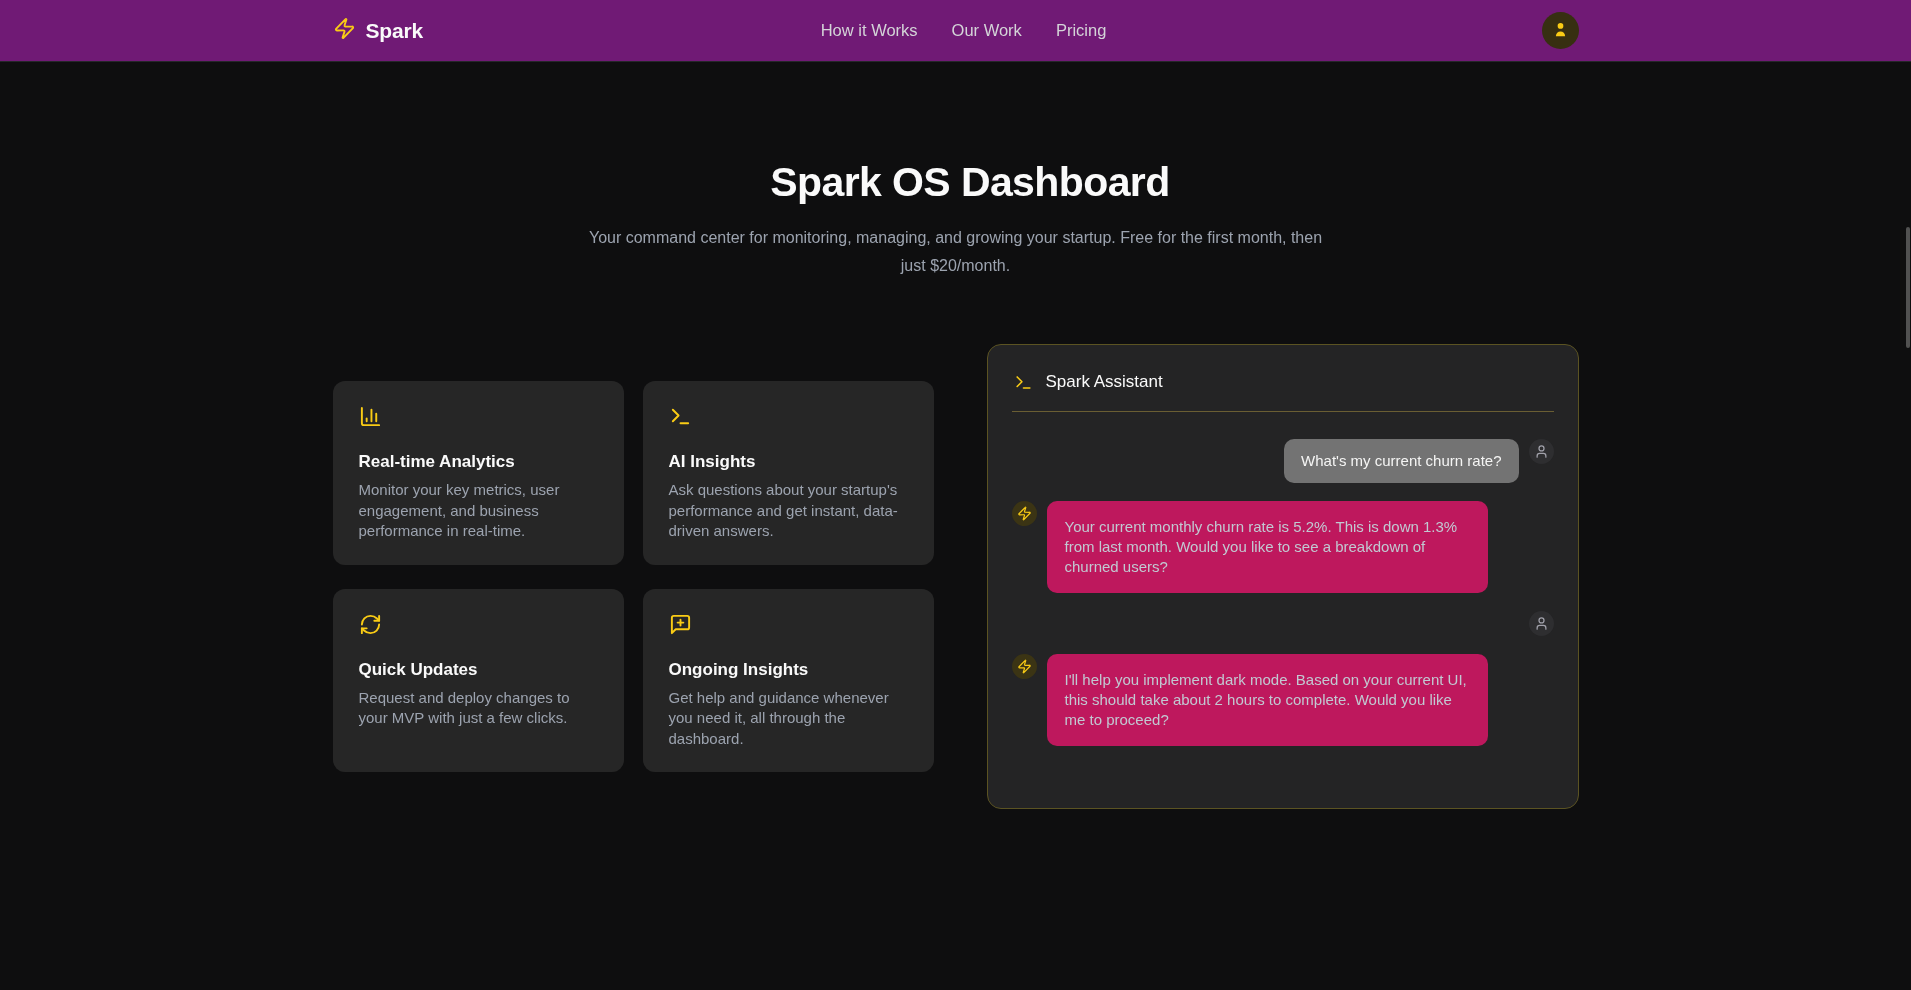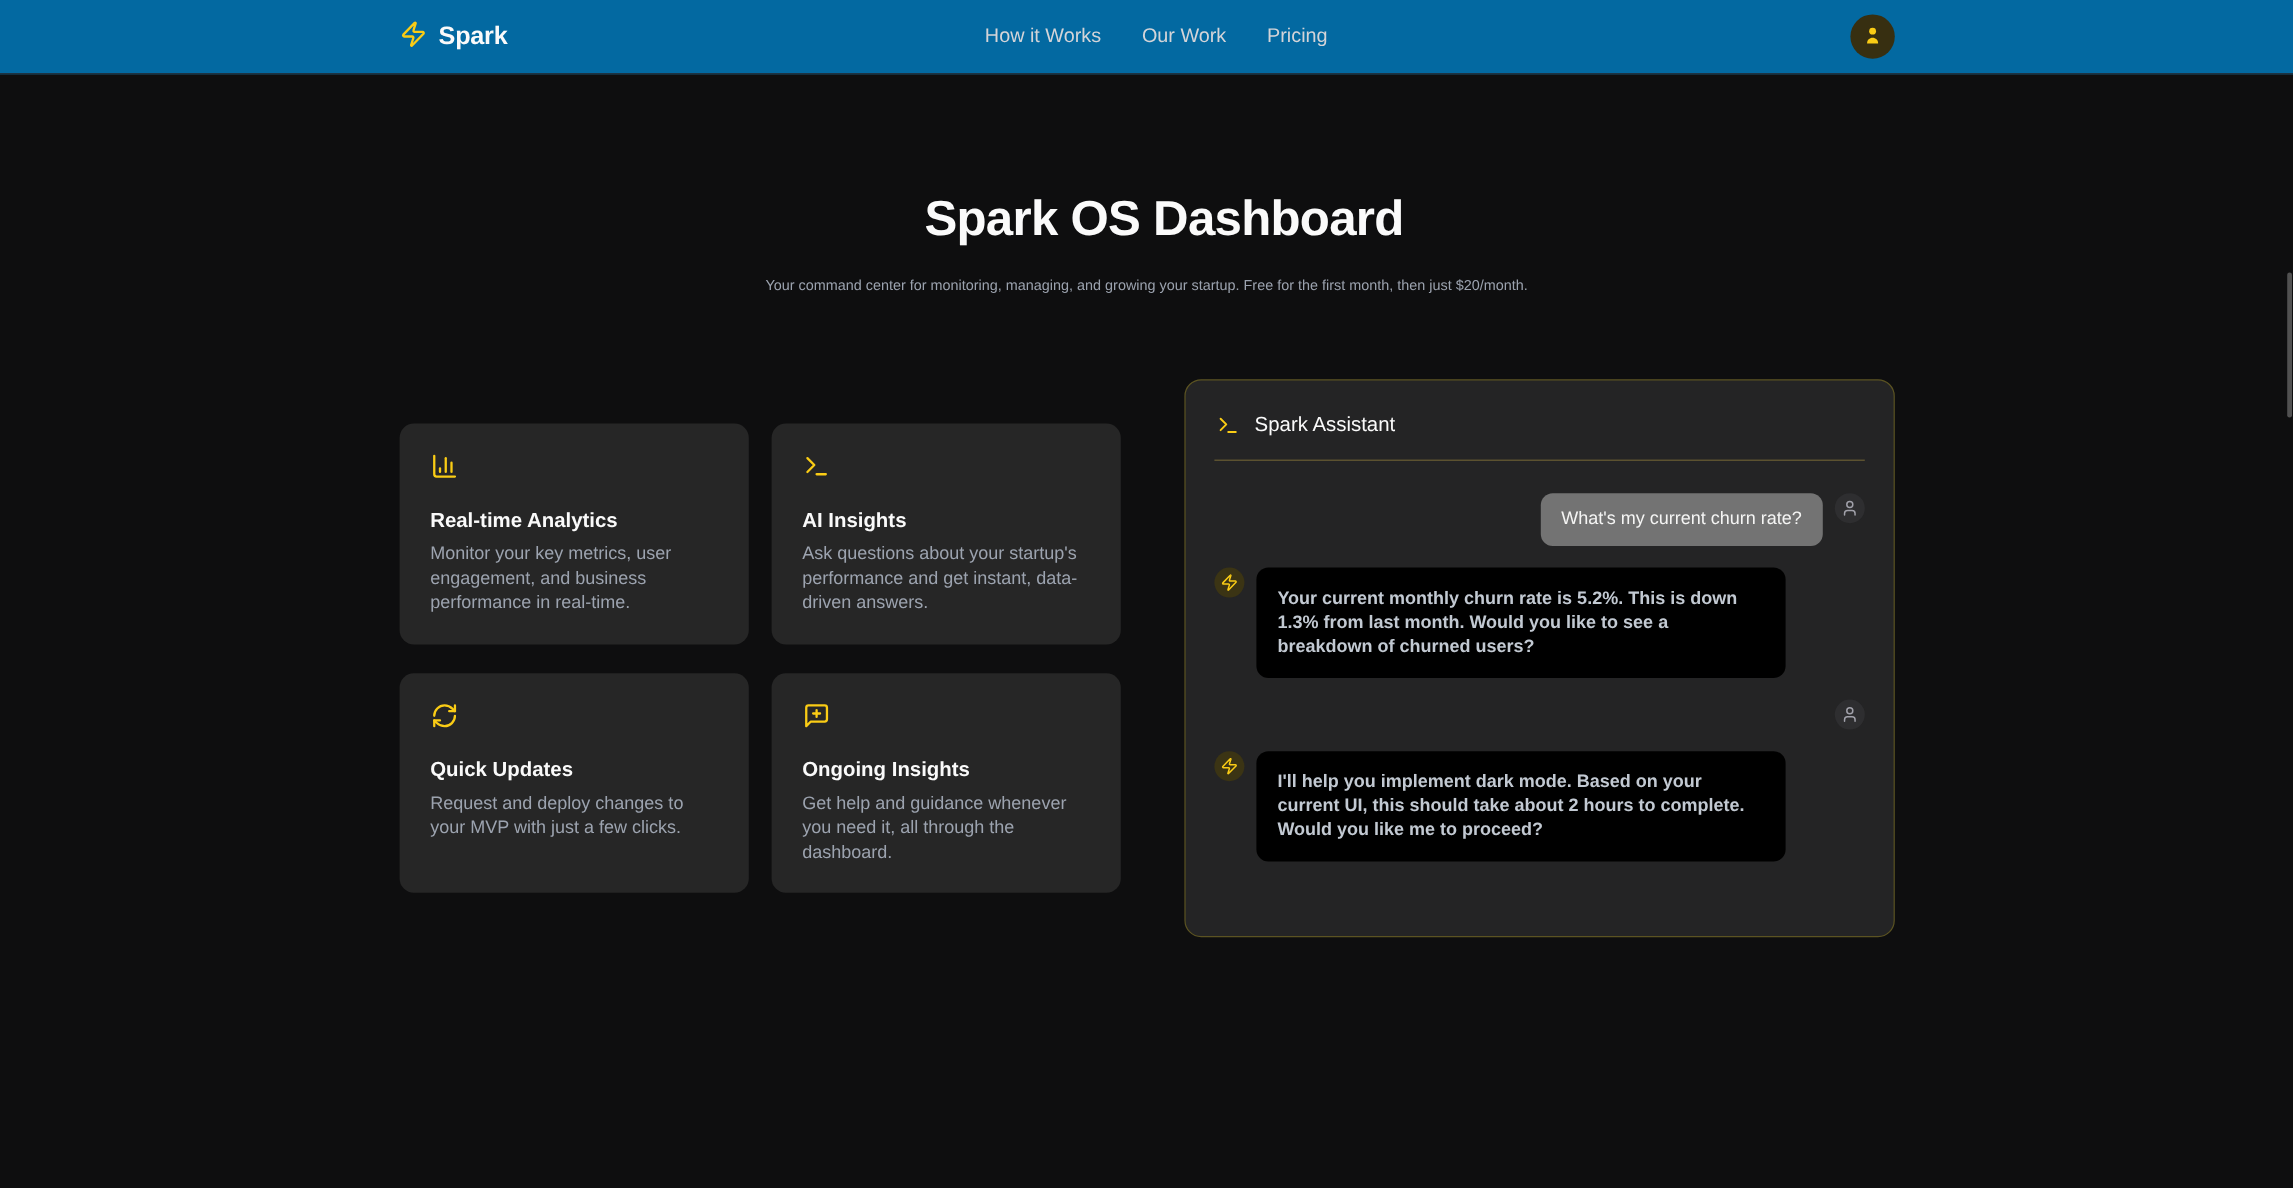--- a/index.html
+++ b/index.html
@@ -6,21 +6,21 @@
   html,body { width:1911px; height:990px; }
   body {
     background:#0e0e0f;
     font-family:"Liberation Sans", sans-serif;
     overflow:hidden;
     position:relative;
   }
   
   .navbar {
     height:62px;
-    background:#0369a1;
+    background:#701a75;
     border-bottom:1px solid #26262a;
     display:flex;
   }
   .nav-inner {
     width:1246px; margin:0 auto;
     display:flex; align-items:center;
   }
   .nav-side { flex:1; display:flex; align-items:center; }
   .nav-side.right { justify-content:flex-end; }
   .brand { display:flex; align-items:center; gap:10px; cursor:pointer; }
@@ -30,21 +30,21 @@
   .avatar-btn {
     width:37px; height:37px; border-radius:50%;
     background:#372f11; border:none; cursor:pointer;
     display:flex; align-items:center; justify-content:center;
   }
   
   .hero { padding-top:97px; text-align:center; }
   .hero h1 { font-size:41px; font-weight:bold; color:#fafafa; letter-spacing:-0.6px;padding-left:29px; }
   .hero .subtitle {
     margin:18px auto 0; max-width:748px;
-    font-size:12px; line-height:28px; color:#9ca3af;
+    font-size:16px; line-height:28px; color:#9ca3af;
   }
   
   .content-row {
     width:1246px; margin:64px auto 0;
     display:flex; gap:53px; align-items:center;
   }
   .features-grid {
     width:601px; flex:none;
     display:grid; grid-template-columns:1fr 1fr;
     column-gap:19px; row-gap:24px;
@@ -72,21 +72,21 @@
   .msg { display:flex; gap:10px; align-items:flex-start; font-size:15px; }
   .msg.user { justify-content:flex-end; }
   .msg-avatar {
     width:25px; height:25px; border-radius:50%; flex:none;
     display:flex; align-items:center; justify-content:center;
   }
   .msg.assistant .msg-avatar { background:#3b3414; }
   .msg.user .msg-avatar { background:#2e2e30; }
   .msg-avatar svg { width:15px; height:15px; display:block; }
   .bubble { border-radius:10px; line-height:20px; }
-  .msg.assistant .bubble { background:#000000; color:#c2c9d2; padding:16px 18px; max-width:441px;font-weight:bold; }
+  .msg.assistant .bubble { background:#be185d; color:#c2c9d2; padding:16px 18px; max-width:441px; }
   .msg.user .bubble { background:#737373; color:#f5f5f4; padding:12px 17px; max-width:441px; }
   
   .scrollbar-thumb {
     position:absolute; top:227px; right:1px;
     width:4px; height:121px; border-radius:2px;
     background:#515151;
   }
 </style>
 </head>
 <body>

